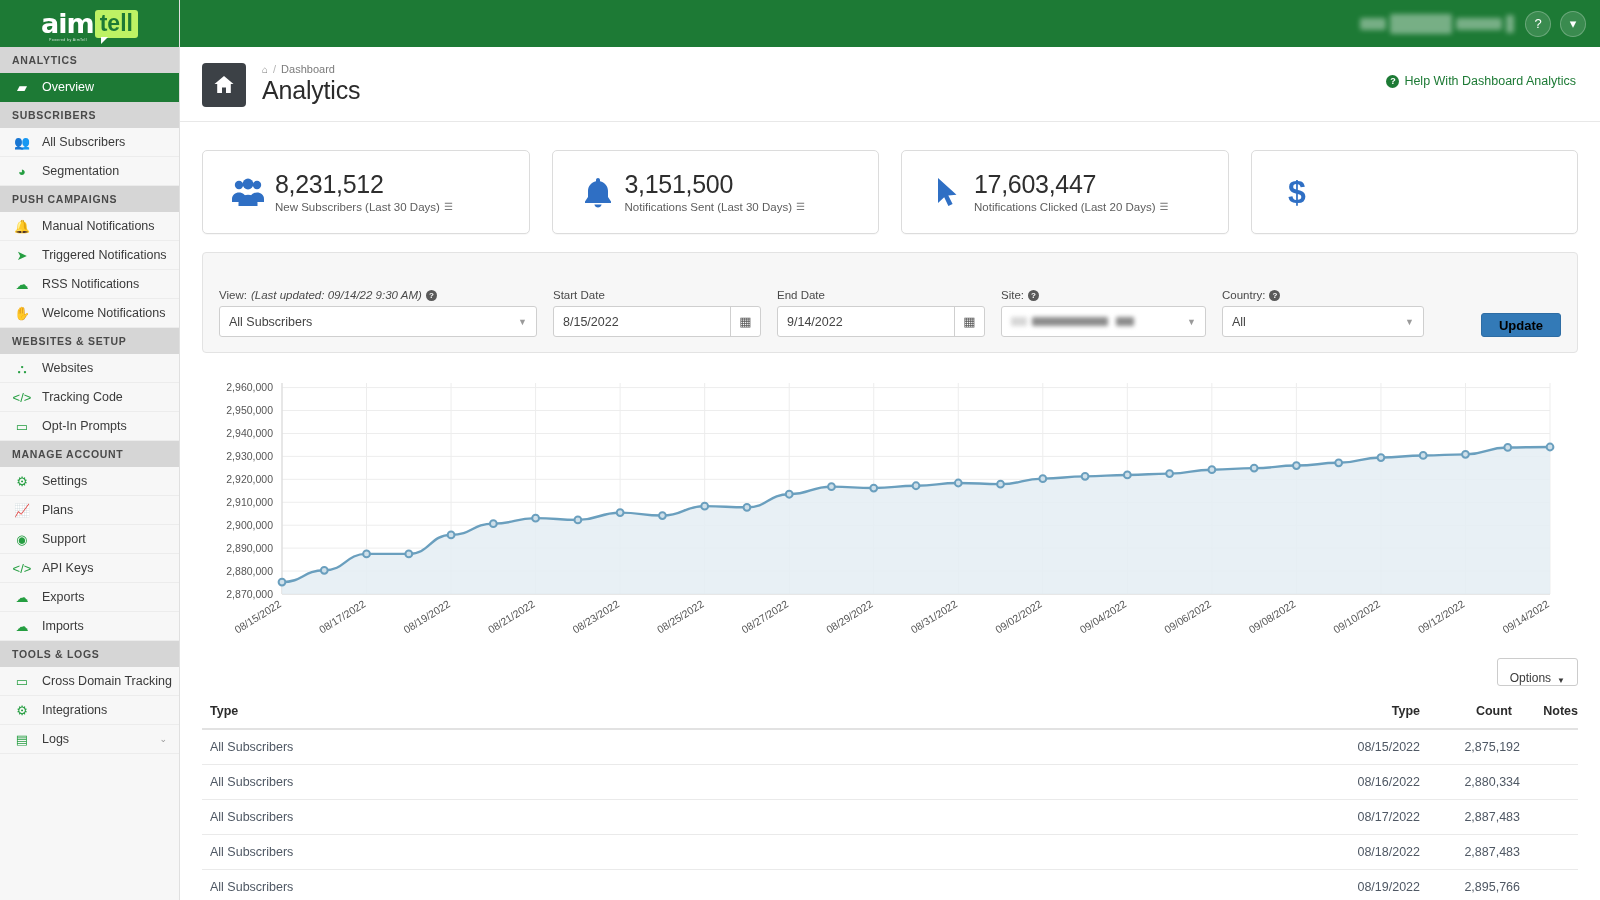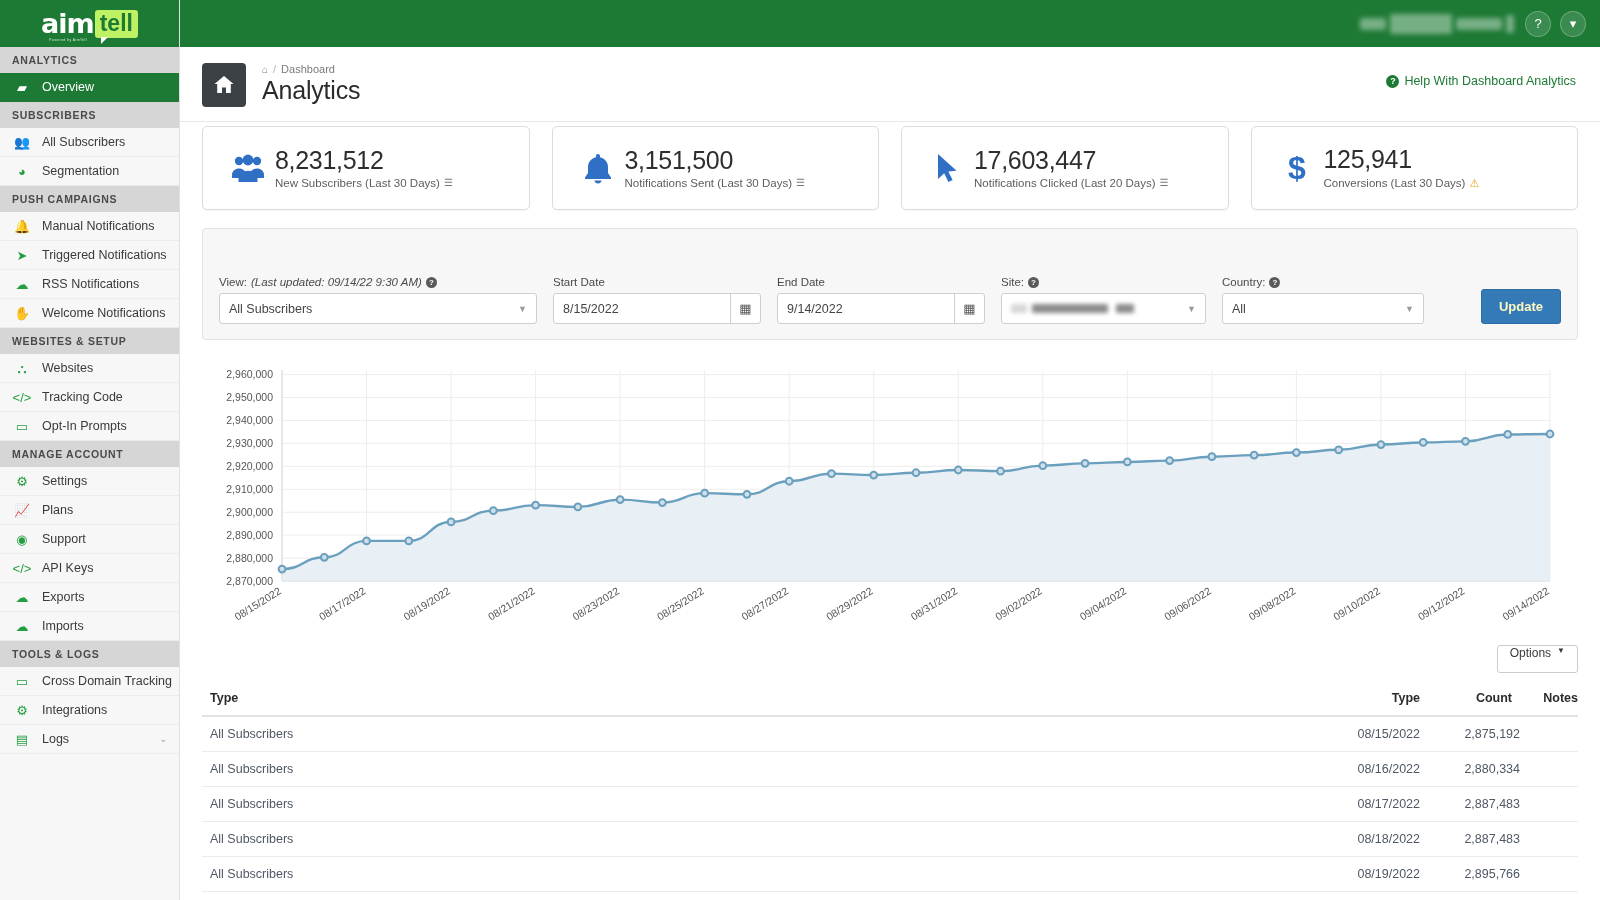--- a/index.html
+++ b/index.html
@@ -100,21 +100,21 @@
     font-size: 12.5px; color: #1d7a35; display: flex; align-items: center; gap: 5px; cursor: pointer;
   }
   .qmark {
     width: 13px; height: 13px; border-radius: 50%; background: #1d7a35; color: #fff;
     font-size: 9px; display: inline-flex; align-items: center; justify-content: center; font-weight: bold;
   }
 
   .content { flex: 1; overflow: hidden; padding: 0 22px; }
 
   
-  .cards { display: flex; gap: 22px; margin-top: 4px; }
+  .cards { display: flex; gap: 22px; margin-top: 28px; }
   .card {
     flex: 1; background: #fff; border: 1px solid #dcdcdc; border-radius: 5px;
     height: 84px; display: flex; align-items: center; padding: 0 18px;
     box-shadow: 0 1px 1px rgba(0,0,0,0.03);
   }
   .card-ico { color: #2f6fc4; font-size: 30px; width: 54px; flex: 0 0 54px; display: flex; align-items: center; justify-content: center; }
   .card-val { font-size: 25px; color: #2e2e2e; line-height: 1.05; letter-spacing: -0.3px; }
   .card-lbl { font-size: 11.5px; color: #5d5d5d; margin-top: 4px; display: flex; align-items: flex-start; gap: 4px; }
   .mini-ico { font-size: 10px; color: #777; }
   .warn-ico { color: #e8a317; font-size: 11px; }
@@ -142,36 +142,36 @@
   .cal-btn {
     width: 30px; height: 29px; border-left: 1px solid #cfcfcf; display: flex;
     align-items: center; justify-content: center; color: #5a5a5a; font-size: 13px; cursor: pointer;
   }
   .w-view { width: 318px; }
   .w-date { width: 208px; }
   .w-site { width: 205px; }
   .w-country { width: 202px; }
   .site-blur { height: 9px; border-radius: 1px; background: #8c8c8c; filter: blur(2.2px); }
   .update-btn {
-    background: #337ab7; color: #fef9c3; border: 1px solid #2e6da4; border-radius: 3px;
-    height: 35px; padding: 0 17px; font-size: 13px; font-weight: bold; cursor: pointer;
+    background: #337ab7; color: #000000; border: 1px solid #2e6da4; border-radius: 3px;
+    height: 24px; padding: 0 17px; font-size: 13px; font-weight: bold; cursor: pointer;
     margin-left: auto; font-family: "Liberation Sans", sans-serif; margin-top: 47px;
   }
 
   
   .chart-wrap { position: relative; height: 285px; margin-top: 16px; }
   .chart-svg { display: block; }
   .ytick { font-size: 10.5px; fill: #565656; font-family: "Liberation Sans", sans-serif; }
   .xtick { font-size: 10.5px; fill: #565656; font-family: "Liberation Sans", sans-serif; }
 
   .options-row { display: flex; justify-content: flex-end; margin-top: 4px; }
   .options-btn {
     border: 1px solid #ccc; background: #fff; border-radius: 3px; height: 28px;
     padding: 0 12px; font-size: 12px; color: #3a3a3a; cursor: pointer;
-    display: flex; align-items: flex-start; gap: 6px; font-family: "Liberation Sans", sans-serif;
+    display: flex; align-items: flex-end; gap: 6px; font-family: "Liberation Sans", sans-serif;
   }
 
   
   .tbl { width: 100%; border-collapse: collapse; margin-top: 18px; }
   .tbl th {
     font-size: 12.5px; color: #2b2b2b; font-weight: bold; text-align: left;
     padding: 0 0 10px 8px; border-bottom: 2px solid #e2e2e2;
   }
   .tbl th.r, .tbl td.r { text-align: right; }
   .tbl th.nr { padding-right: 8px; }
@@ -367,27 +367,20 @@
                 <span>Notifications Clicked (Last 20 Days)</span>
                 <span class="mini-ico">☰</span>
               </div>
             </div>
           </div>
           <div class="card">
             <div class="card-ico">
               <svg width="24" height="34" viewBox="0 0 24 34" fill="#2f6fc4">
                 <text x="12" y="28" font-size="32" font-family="Liberation Sans, sans-serif" font-weight="bold" text-anchor="middle">$</text>
               </svg>
-            </div>
-            <div>
-              <div class="card-val">125,941</div>
-              <div class="card-lbl">
-                <span>Conversions (Last 30 Days)</span>
-                <span class="warn-ico">⚠</span>
-              </div>
             </div>
           </div>
         </div>
 
       <div class="filters">
         <div class="f-group">
           <div class="f-lbl">
             <span>View:</span>
             <span class="ital">(Last updated: 09/14/22 9:30 AM)</span>
             <span class="qmark-sm">?</span>

